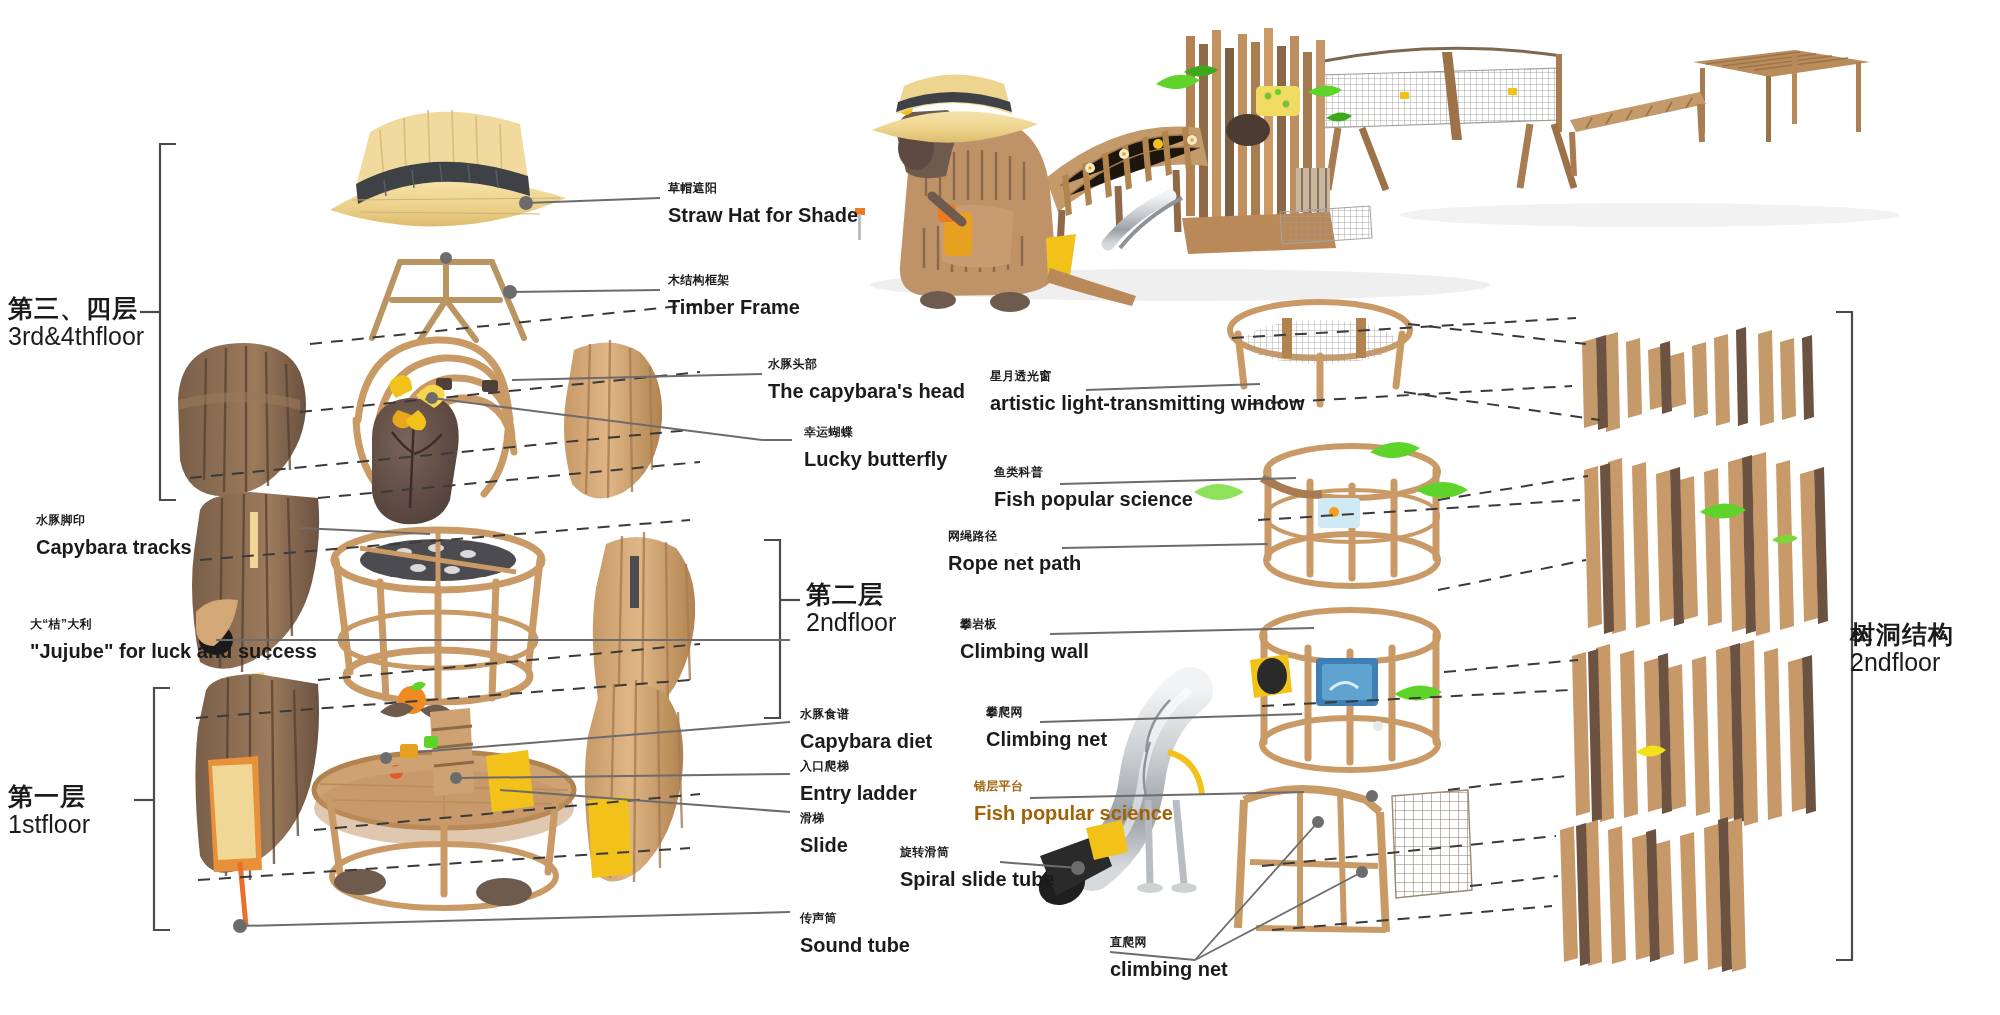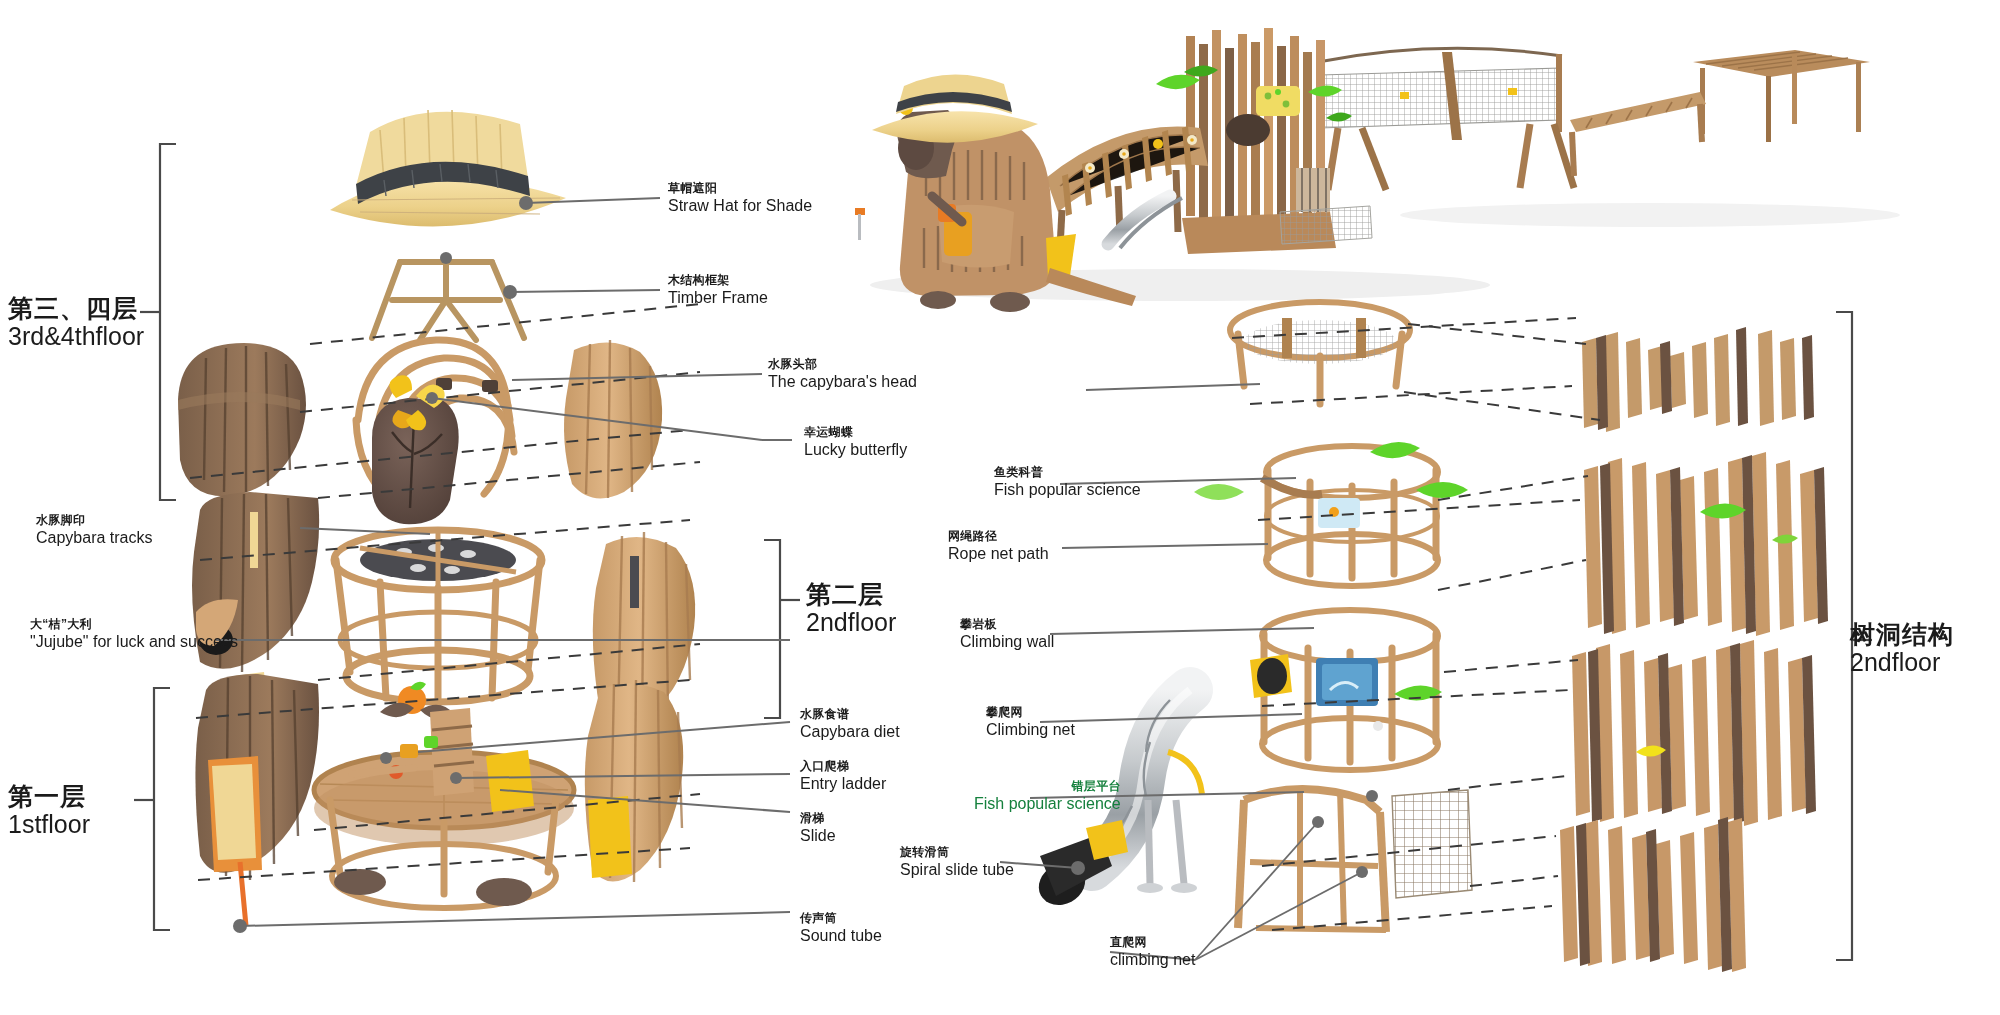--- a/index.html
+++ b/index.html
@@ -34,26 +34,26 @@
     line-height: 1.16;
     white-space: nowrap;
   }
   .callout .cn {
     font-size: 12px;
     font-weight: 700;
     letter-spacing: .3px;
     display: block;
   }
   .callout .en {
-    font-size: 16px;
-    font-weight: 400;
+    font-size: 20px;
+    font-weight: 700;
     display: block;
-    margin-top: 1px;
-  }
-  .callout.green .cn, .callout.green .en { color: #15803d; text-align: right; }
+    margin-top: 8px;
+  }
+  .callout.green .cn, .callout.green .en { color: #a16207; }
 
   
   .grouplabel {
     position: absolute;
     white-space: nowrap;
     line-height: 1.12;
   }
   .grouplabel .cn {
     font-size: 25px;
     font-weight: 700;
@@ -811,20 +811,24 @@
   <div class="callout" style="left:800px; top:812px;">
     <span class="cn">滑梯</span>
     <span class="en">Slide</span>
   </div>
 
   <div class="callout" style="left:800px; top:912px;">
     <span class="cn">传声筒</span>
     <span class="en">Sound tube</span>
   </div>
 
+  <div class="callout" style="left:990px; top:370px;">
+    <span class="cn">星月透光窗</span>
+    <span class="en">artistic light-transmitting window</span>
+  </div>
 
   <div class="callout" style="left:994px; top:466px;">
     <span class="cn">鱼类科普</span>
     <span class="en">Fish popular science</span>
   </div>
 
   <div class="callout" style="left:948px; top:530px;">
     <span class="cn">网绳路径</span>
     <span class="en">Rope net path</span>
   </div>

